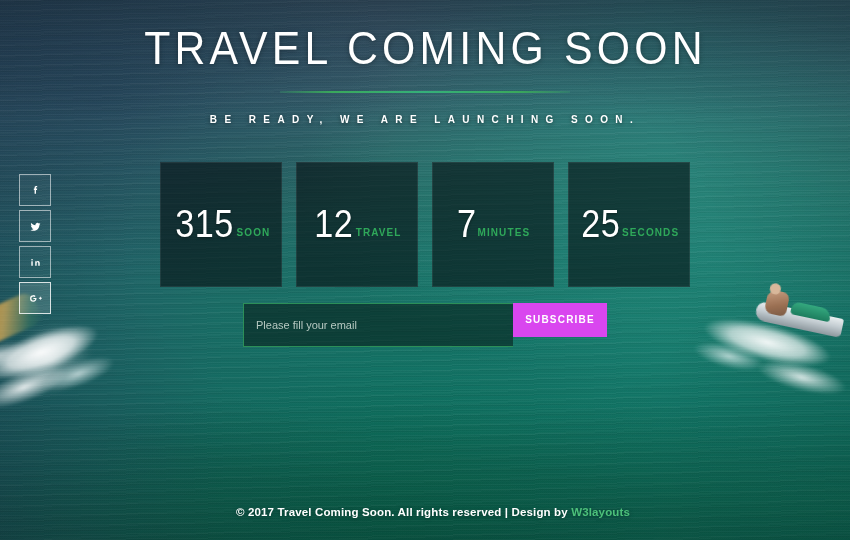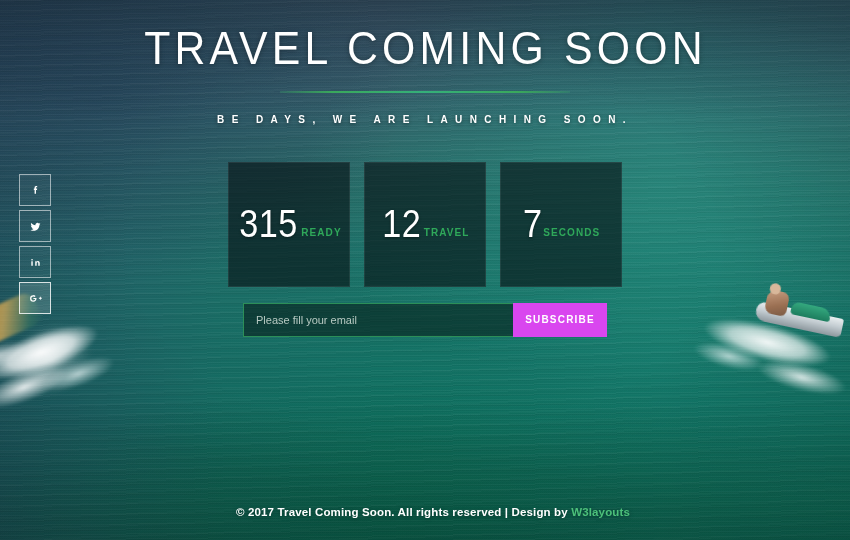--- a/index.html
+++ b/index.html
@@ -275,21 +275,21 @@
   }
 
   #subscribe-form {
     margin-top:16px;
     display:flex;
     width:364px;
     height:34px;
   }
   #email-input {
     flex:1;
-    height:34px;
+    height:44px;
     background:rgba(5,24,20,0.55);
     border:1px solid #2c8f58;
     border-right:none;
     outline:none;
     color:#e6f2ec;
     font-size:11px;
     font-family:"Liberation Sans", sans-serif;
     padding:0 12px;
   }
   #email-input::placeholder { color:#b7c9c2; opacity:1; }
@@ -373,33 +373,37 @@
       </span>
     </a>
   </div>
 
   <div id="content">
 
     <h1 id="page-title">TRAVEL COMING SOON</h1>
 
     <div id="title-divider"></div>
 
-    <div id="subtitle">BE DAYS, WE ARE LAUNCHING SOON.</div>
+    <div id="subtitle">BE READY, WE ARE LAUNCHING SOON.</div>
 
     <div id="countdown">
       <div class="count-box">
         <div class="count-value">315</div>
-        <div class="count-label">READY</div>
+        <div class="count-label">SOON</div>
       </div>
       <div class="count-box">
         <div class="count-value">12</div>
         <div class="count-label">TRAVEL</div>
       </div>
       <div class="count-box">
         <div class="count-value">7</div>
+        <div class="count-label">MINUTES</div>
+      </div>
+      <div class="count-box">
+        <div class="count-value">25</div>
         <div class="count-label">SECONDS</div>
       </div>
     </div>
 
 
     <form id="subscribe-form">
       <input id="email-input" type="text" placeholder="Please fill your email" style="">
       <button id="subscribe-button" type="submit">SUBSCRIBE</button>
     </form>
 

